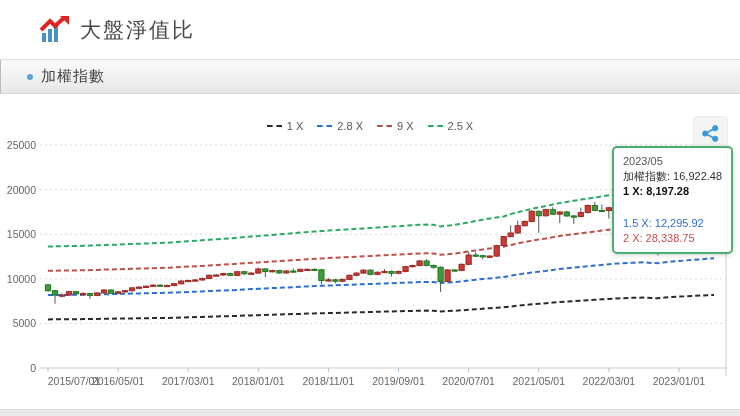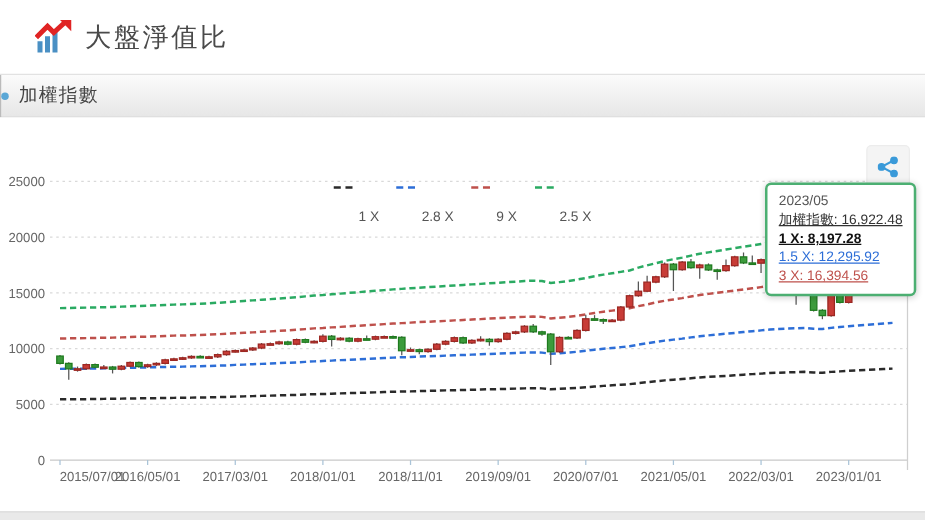--- a/index.html
+++ b/index.html
@@ -3,56 +3,56 @@
 <meta charset="utf-8">
 <style>
   html,body{margin:0;padding:0;}
   body{
     width:740px;height:416px;overflow:hidden;background:#ffffff;
     font-family:"Liberation Sans","DejaVu Sans",sans-serif;position:relative;
   }
   
   .app-header{
     height:60px;background:#ffffff;border-bottom:1px solid #e2e2e2;
-    display:flex;align-items:center;padding-left:28px;box-sizing:border-box;
+    display:flex;align-items:center;padding-left:40px;box-sizing:border-box;
   }
   .app-header .logo{width:30px;height:28px;margin-right:10px;flex:0 0 auto;}
   .app-title{font-size:21px;color:#4a4a4a;letter-spacing:2px;}
   
   .section-bar{
     height:34px;background:linear-gradient(#fbfbfb,#e7e7e7);
     border-bottom:1px solid #d6d6d6;border-left:1px solid #bbb;
-    display:flex;align-items:center;padding-left:0;box-sizing:border-box;
+    display:flex;align-items:center;padding-left:26px;box-sizing:border-box;
   }
   .section-bullet{width:6px;height:6px;border-radius:50%;background:#5aa7d6;margin-right:8px;}
   .section-label{font-size:15px;color:#444;letter-spacing:1px;}
   
   .chart-region{position:relative;height:315px;background:#fff;}
   .legend{
     position:absolute;top:26px;left:0;right:0;display:flex;justify-content:center;
     gap:14px;z-index:3;
   }
   .legend-item{display:flex;align-items:center;gap:5px;cursor:pointer;}
   .legend-dash{width:15px;border-top:2px dashed #333;display:inline-block;}
-  .legend-label{font-size:11px;color:#555;margin-top:48px;}
+  .legend-label{font-size:11px;color:#555;}
   .share-btn{
     position:absolute;top:22px;right:12px;width:33px;height:33px;background:#f4f4f4;
     border:1px solid #ececec;border-radius:4px;display:flex;align-items:center;
     justify-content:center;cursor:pointer;z-index:3;
   }
   svg.plot{position:absolute;left:0;top:0;z-index:1;}
   
   .tooltip{
     position:absolute;left:612px;top:52px;z-index:4;background:#ffffff;
     border:2px solid #4caf72;border-radius:5px;padding:6px 9px;
     box-shadow:0 1px 5px rgba(0,0,0,.18);font-size:11px;line-height:15px;
     white-space:nowrap;
   }
   .tooltip .tt-title{color:#555;}
-  .tooltip .tt-row{color:#333;text-decoration:underline;}
+  .tooltip .tt-row{color:#333;}
   .tooltip .tt-row.bold{font-weight:bold;}
   
   .hscrollbar{
     position:absolute;left:0;bottom:0;width:740px;height:7px;background:#e9e9e9;
     border-top:1px solid #dcdcdc;box-sizing:border-box;
   }
 </style>
 </head>
 <body>
 
@@ -346,18 +346,18 @@
         <line x1="714" y1="122.16376" x2="714" y2="127.00731999999999" stroke="#555555" stroke-width="1"></line>
         <rect x="711.4" y="123.05575999999999" width="5.2" height="3.0595600000000047" fill="#c83c37" stroke="#9c2722" stroke-width="1"></rect>
       </g>
       <rect x="711.5" y="120.55575999999999" width="5" height="5" fill="#222"></rect>
     </svg>
 
   <div class="tooltip" id="tooltip" style="border-color: rgb(76, 175, 114);">
     <div class="tt-title">2023/05</div>
   <div class="tt-row" style="color: rgb(51, 51, 51);">加權指數: 16,922.48</div>
       <div class="tt-row bold" style="color: rgb(17, 17, 17);">1 X: 8,197.28</div>
-      <div class="tt-row" style="color: rgb(45, 110, 215);">1.5 X: 12,295.92</div>
-      <div class="tt-row" style="color: rgb(190, 80, 75);">3 X: 16,394.56</div>
+      <div class="tt-row" style="color: rgb(45, 110, 215); margin-top: 17px;">1.5 X: 12,295.92</div>
+      <div class="tt-row" style="color: rgb(190, 80, 75);">2 X: 28,338.75</div>
     </div>
 </div>
 
 <div class="hscrollbar"></div>
 
 </body></html>

